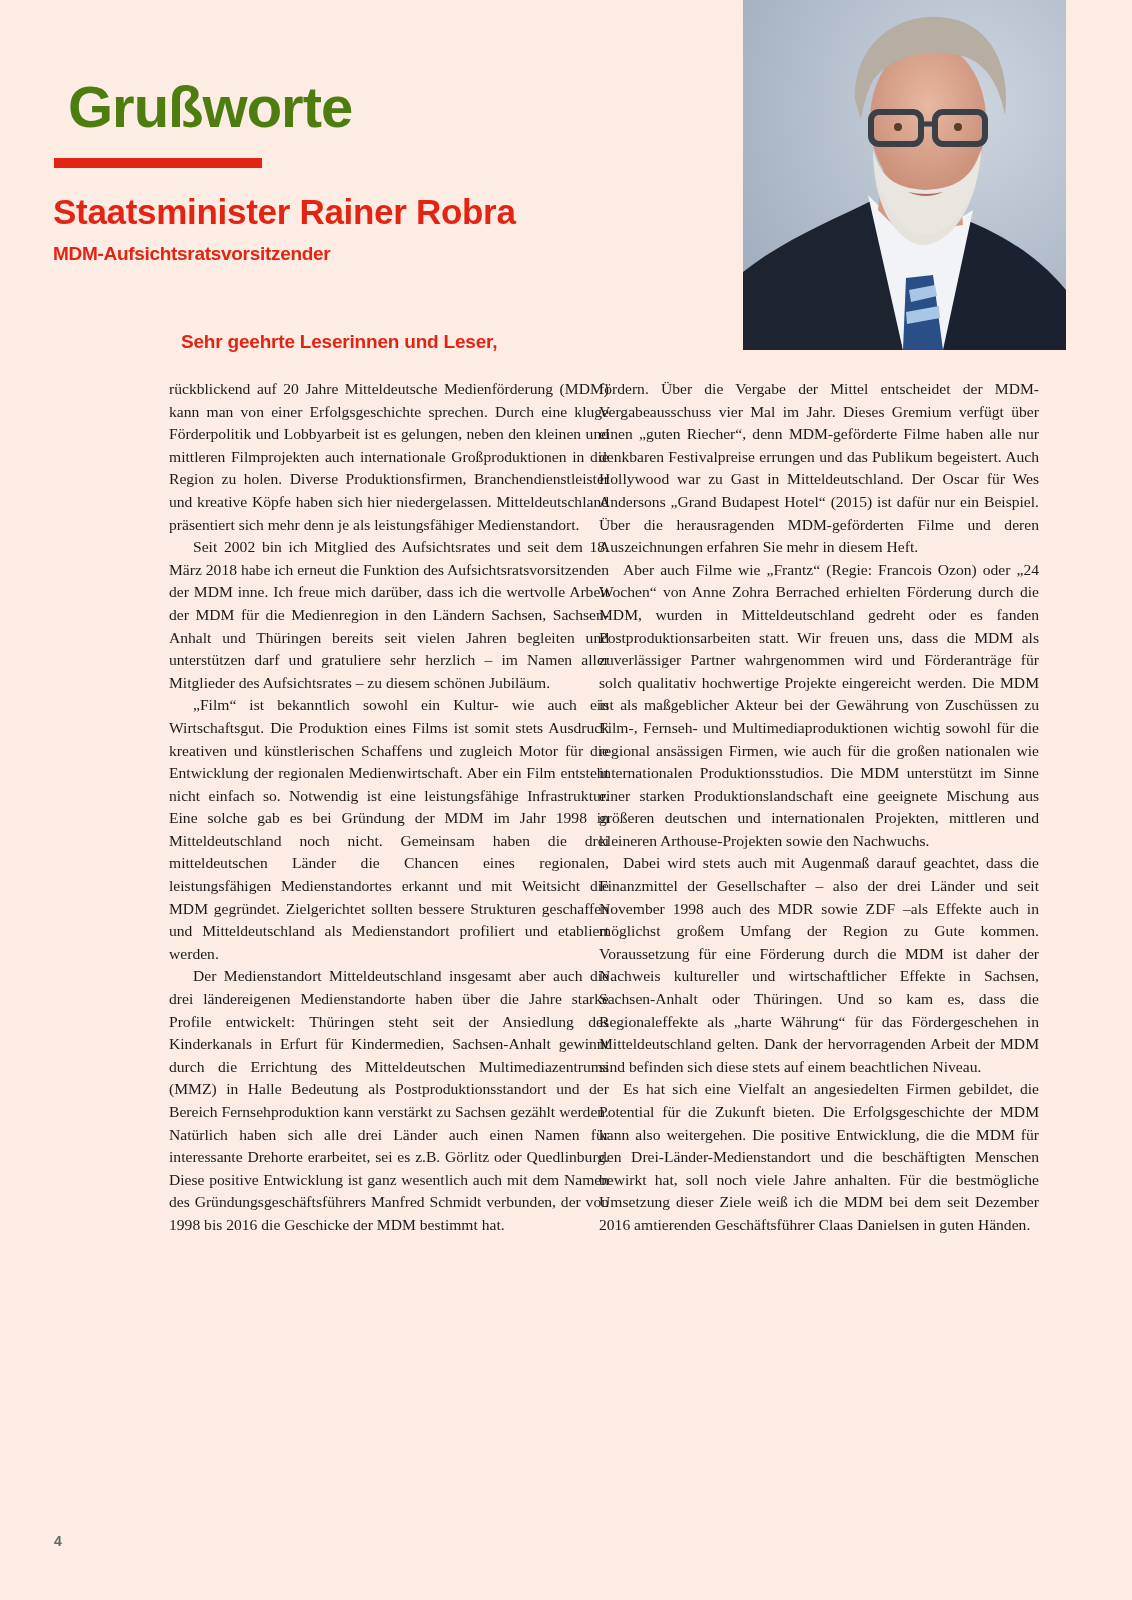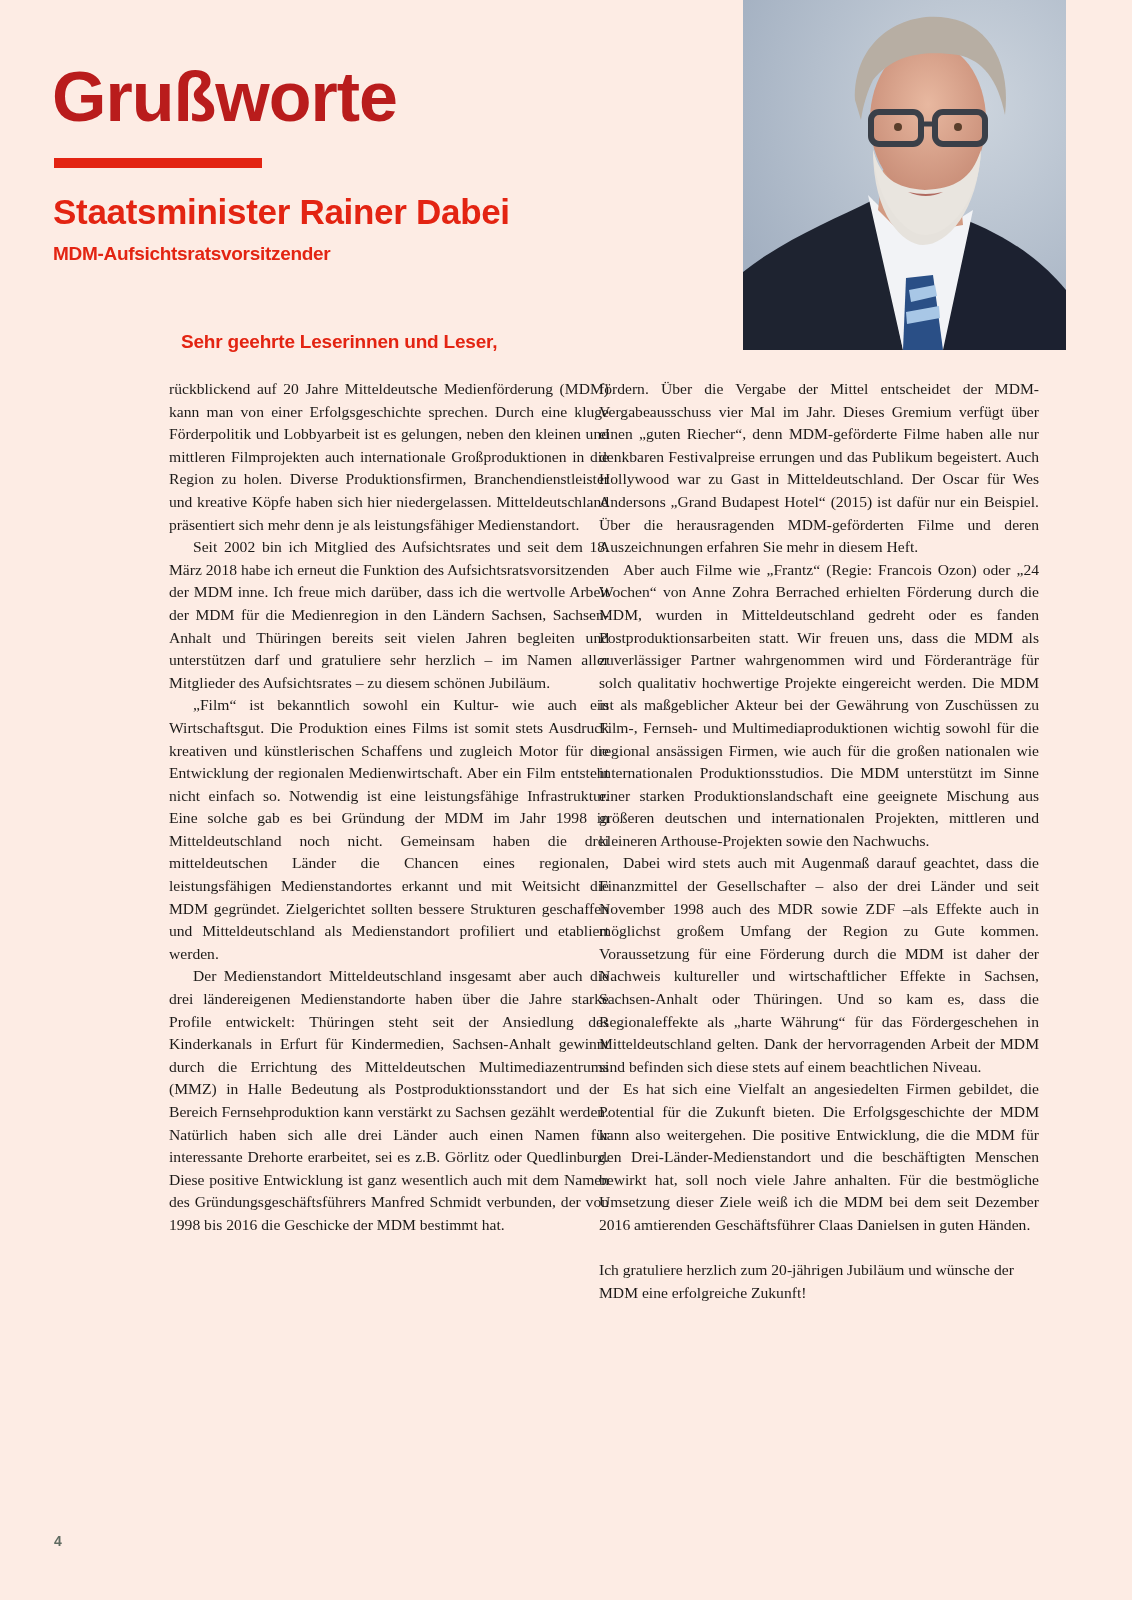--- a/index.html
+++ b/index.html
@@ -7,22 +7,22 @@
       width: 1132px; height: 1600px;
       background: #fdece4;
       position: relative;
       overflow: hidden;
       font-family: "Liberation Serif", serif;
       color: #1c1a18;
     }
     .title {
       position: absolute; left: 52px; top: 62px;
       font-family: "Liberation Sans", sans-serif;
-      font-weight: bold; font-size: 70px; letter-spacing: -1px;
-      color: #b91c1c; margin: 0; line-height: 1;
+      font-weight: bold; font-size: 58px; letter-spacing: -1px;
+      color: #4d7c0f; margin: 16px; line-height: 1;
     }
     .rule {
       position: absolute; left: 54px; top: 158px;
       width: 208px; height: 10px; background: #e32412;
     }
     .name {
       position: absolute; left: 53px; top: 194px;
       font-family: "Liberation Sans", sans-serif;
       font-weight: bold; font-size: 35px; color: #e32412;
       margin: 0; line-height: 1; letter-spacing: -0.3px;
@@ -59,21 +59,21 @@
       position: absolute; left: 54px; top: 1533px;
       font-family: "Liberation Sans", sans-serif;
       font-size: 14px; font-weight: bold; color: #5f6a60;
     }
   </style>
 </head>
 <body>
 
 <h1 class="title">Grußworte</h1>
 <div class="rule"></div>
-<h2 class="name">Staatsminister Rainer Dabei</h2>
+<h2 class="name">Staatsminister Rainer Robra</h2>
 <div class="role">MDM-Aufsichtsratsvorsitzender</div>
 
 <div class="photo">
   <svg width="323" height="350" viewBox="0 0 323 350" xmlns="http://www.w3.org/2000/svg">
     <defs>
       <radialGradient id="bg" cx="70%" cy="30%" r="80%">
         <stop offset="0%" stop-color="#cdd5de"></stop>
         <stop offset="100%" stop-color="#a3b0c1"></stop>
       </radialGradient>
       <radialGradient id="skin" cx="50%" cy="40%" r="60%">
@@ -116,16 +116,15 @@
   <p>Seit 2002 bin ich Mitglied des Aufsichtsrates und seit dem 18. März 2018 habe ich erneut die Funktion des Aufsichtsratsvorsitzenden der MDM inne. Ich freue mich darüber, dass ich die wertvolle Arbeit der MDM für die Medienregion in den Ländern Sachsen, Sachsen-Anhalt und Thüringen bereits seit vielen Jahren begleiten und unterstützen darf und gratuliere sehr herzlich – im Namen aller Mitglieder des Aufsichtsrates – zu diesem schönen Jubiläum.</p>
   <p>„Film“ ist bekanntlich sowohl ein Kultur- wie auch ein Wirtschaftsgut. Die Produktion eines Films ist somit stets Ausdruck kreativen und künstlerischen Schaffens und zugleich Motor für die Entwicklung der regionalen Medienwirtschaft. Aber ein Film entsteht nicht einfach so. Notwendig ist eine leistungsfähige Infrastruktur. Eine solche gab es bei Gründung der MDM im Jahr 1998 in Mitteldeutschland noch nicht. Gemeinsam haben die drei mitteldeutschen Länder die Chancen eines regionalen, leistungsfähigen Medienstandortes erkannt und mit Weitsicht die MDM gegründet. Zielgerichtet sollten bessere Strukturen geschaffen und Mitteldeutschland als Medienstandort profiliert und etabliert werden.</p>
   <p>Der Medienstandort Mitteldeutschland insgesamt aber auch die drei ländereigenen Medienstandorte haben über die Jahre starke Profile entwickelt: Thüringen steht seit der Ansiedlung des Kinderkanals in Erfurt für Kindermedien, Sachsen-Anhalt gewinnt durch die Errichtung des Mitteldeutschen Multimediazentrums (MMZ) in Halle Bedeutung als Postproduktionsstandort und der Bereich Fernsehproduktion kann verstärkt zu Sachsen gezählt werden. Natürlich haben sich alle drei Länder auch einen Namen für interessante Drehorte erarbeitet, sei es z.B. Görlitz oder Quedlinburg. Diese positive Entwicklung ist ganz wesentlich auch mit dem Namen des Gründungsgeschäftsführers Manfred Schmidt verbunden, der von 1998 bis 2016 die Geschicke der MDM bestimmt hat.</p>
 </div>
 
 <div class="col right">
   <p class="noindent">fördern. Über die Vergabe der Mittel entscheidet der MDM-Vergabeausschuss vier Mal im Jahr. Dieses Gremium verfügt über einen „guten Riecher“, denn MDM-geförderte Filme haben alle nur denkbaren Festivalpreise errungen und das Publikum begeistert. Auch Hollywood war zu Gast in Mitteldeutschland. Der Oscar für Wes Andersons „Grand Budapest Hotel“ (2015) ist dafür nur ein Beispiel. Über die herausragenden MDM-geförderten Filme und deren Auszeichnungen erfahren Sie mehr in diesem Heft.</p>
   <p>Aber auch Filme wie „Frantz“ (Regie: Francois Ozon) oder „24 Wochen“ von Anne Zohra Berrached erhielten Förderung durch die MDM, wurden in Mitteldeutschland gedreht oder es fanden Postproduktionsarbeiten statt. Wir freuen uns, dass die MDM als zuverlässiger Partner wahrgenommen wird und Förderanträge für solch qualitativ hochwertige Projekte eingereicht werden. Die MDM ist als maßgeblicher Akteur bei der Gewährung von Zuschüssen zu Film-, Fernseh- und Multimediaproduktionen wichtig sowohl für die regional ansässigen Firmen, wie auch für die großen nationalen wie internationalen Produktionsstudios. Die MDM unterstützt im Sinne einer starken Produktionslandschaft eine geeignete Mischung aus größeren deutschen und internationalen Projekten, mittleren und kleineren Arthouse-Projekten sowie den Nachwuchs.</p>
   <p>Dabei wird stets auch mit Augenmaß darauf geachtet, dass die Finanzmittel der Gesellschafter – also der drei Länder und seit November 1998 auch des MDR sowie ZDF –als Effekte auch in möglichst großem Umfang der Region zu Gute kommen. Voraussetzung für eine Förderung durch die MDM ist daher der Nachweis kultureller und wirtschaftlicher Effekte in Sachsen, Sachsen-Anhalt oder Thüringen. Und so kam es, dass die Regionaleffekte als „harte Währung“ für das Fördergeschehen in Mitteldeutschland gelten. Dank der hervorragenden Arbeit der MDM sind befinden sich diese stets auf einem beachtlichen Niveau.</p>
   <p>Es hat sich eine Vielfalt an angesiedelten Firmen gebildet, die Potential für die Zukunft bieten. Die Erfolgsgeschichte der MDM kann also weitergehen. Die positive Entwicklung, die die MDM für den Drei-Länder-Medienstandort und die beschäftigten Menschen bewirkt hat, soll noch viele Jahre anhalten. Für die bestmögliche Umsetzung dieser Ziele weiß ich die MDM bei dem seit Dezember 2016 amtierenden Geschäftsführer Claas Danielsen in guten Händen.</p>
-  <p class="closing">Ich gratuliere herzlich zum 20-jährigen Jubiläum und wünsche der MDM eine erfolgreiche Zukunft!</p>
 </div>
 
 <div class="page-num">4</div>
 
 </body></html>

